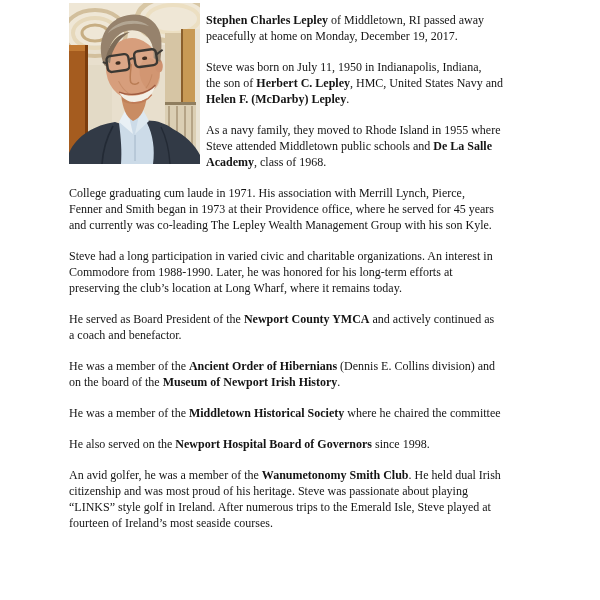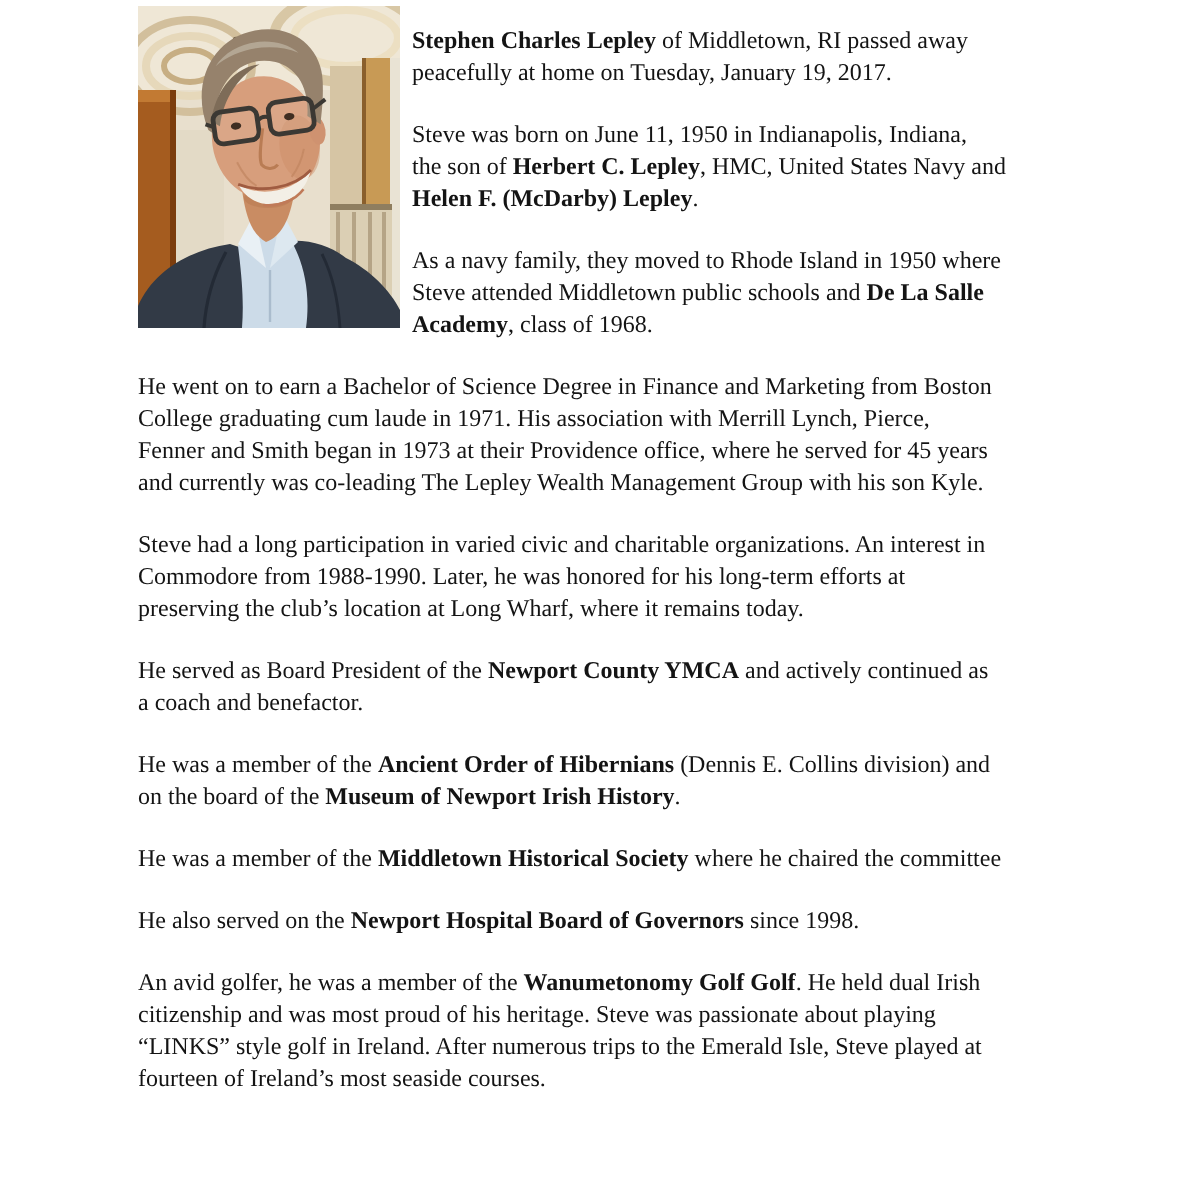--- a/index.html
+++ b/index.html
@@ -127,38 +127,37 @@
             <path d="M47,87 C58,93 74,93 84,85" stroke="#a05c41" stroke-width="1.4" fill="none"></path>
             <path d="M58,99 C66,101 74,99 79,94" stroke="#c07a58" stroke-width="1.3" fill="none"></path>
           </g>
         </g>
       </svg>
     </div>
 
     <div class="intro-col">
         <p>
           <span class="ln"><b>Stephen Charles Lepley</b> of Middletown, RI passed away</span>
-          <span class="ln">peacefully at home on Tuesday, January 19, 2017.</span>
+          <span class="ln">peacefully at home on Monday, December 19, 2017.</span>
         </p>
         <p>
-          <span class="ln">Steve was born on June 11, 1950 in Indianapolis, Indiana,</span>
+          <span class="ln">Steve was born on July 11, 1950 in Indianapolis, Indiana,</span>
           <span class="ln">the son of <b>Herbert C. Lepley</b>, HMC, United States Navy and</span>
           <span class="ln"><b>Helen F. (McDarby) Lepley</b>.</span>
         </p>
         <p>
-          <span class="ln">As a navy family, they moved to Rhode Island in 1950 where</span>
+          <span class="ln">As a navy family, they moved to Rhode Island in 1955 where</span>
           <span class="ln">Steve attended Middletown public schools and <b>De La Salle</b></span>
           <span class="ln"><b>Academy</b>, class of 1968.</span>
         </p>
       </div>
   </div>
 
   <div class="body-col">
       <p>
-        <span class="ln">He went on to earn a Bachelor of Science Degree in Finance and Marketing from Boston</span>
         <span class="ln">College graduating cum laude in 1971. His association with Merrill Lynch, Pierce,</span>
         <span class="ln">Fenner and Smith began in 1973 at their Providence office, where he served for 45 years</span>
         <span class="ln">and currently was co-leading The Lepley Wealth Management Group with his son Kyle.</span>
       </p>
       <p>
         <span class="ln">Steve had a long participation in varied civic and charitable organizations. An interest in</span>
         <span class="ln">Commodore from 1988-1990. Later, he was honored for his long-term efforts at</span>
         <span class="ln">preserving the club’s location at Long Wharf, where it remains today.</span>
       </p>
       <p>
@@ -169,20 +168,20 @@
         <span class="ln">He was a member of the <b>Ancient Order of Hibernians</b> (Dennis E. Collins division) and</span>
         <span class="ln">on the board of the <b>Museum of Newport Irish History</b>.</span>
       </p>
       <p>
         <span class="ln">He was a member of the <b>Middletown Historical Society</b> where he chaired the committee</span>
       </p>
       <p>
         <span class="ln">He also served on the <b>Newport Hospital Board of Governors</b> since 1998.</span>
       </p>
       <p>
-        <span class="ln">An avid golfer, he was a member of the <b>Wanumetonomy Golf Golf</b>. He held dual Irish</span>
+        <span class="ln">An avid golfer, he was a member of the <b>Wanumetonomy Smith Club</b>. He held dual Irish</span>
         <span class="ln">citizenship and was most proud of his heritage. Steve was passionate about playing</span>
         <span class="ln">“LINKS” style golf in Ireland. After numerous trips to the Emerald Isle, Steve played at</span>
         <span class="ln">fourteen of Ireland’s most seaside courses.</span>
       </p>
     </div>
 
 </div>
 
 </body></html>

